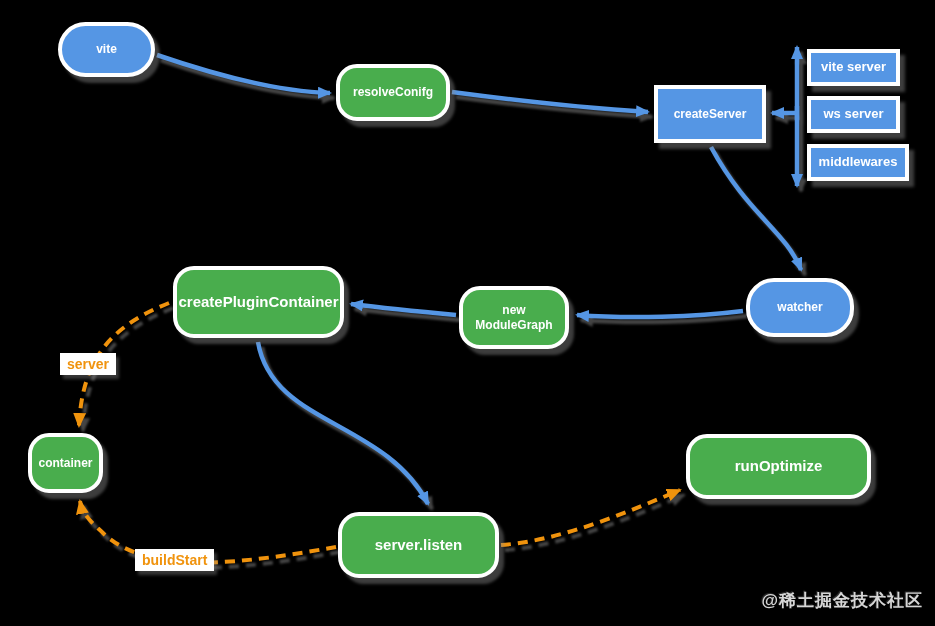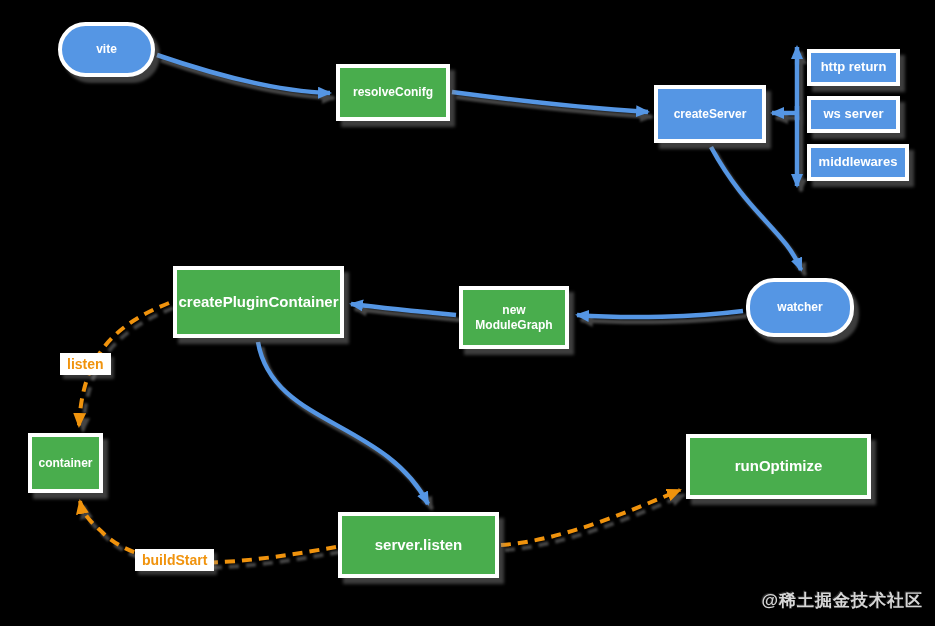--- a/index.html
+++ b/index.html
@@ -41,21 +41,21 @@
     align-items: center;
     justify-content: center;
     color: var(--node_text, #fff);
     font-weight: bold;
     font-size: 12px;
     text-align: center;
     line-height: 1.25;
     white-space: pre-line;
   }
   .node.blue  { background: var(--node_blue, #5596e4); }
-  .node.green { background: var(--node_green, #49ad4d); }
+  .node.green { background: var(--node_green, #49ad4d); border-radius: 21px; }
   .node.pill  { border-radius: 30px; }
   .node.small { font-size: 13px; }
 
   .edge-label {
     position: absolute;
     background: #fff;
     color: var(--edge_orange, #f0930d);
     font-weight: bold;
     font-size: 14px;
     padding: 3px 7px;
@@ -109,21 +109,21 @@
 
   <div class="node green" style="left:336px; top:64px; width:114px; height:57px;">
     <span>resolveConifg</span>
   </div>
 
   <div class="node blue" style="left:654px; top:85px; width:112px; height:58px;">
     <span>createServer</span>
   </div>
 
   <div class="node blue small" style="left:807px; top:49px; width:93px; height:37px;">
-    <span>http return</span>
+    <span>vite server</span>
   </div>
 
   <div class="node blue small" style="left:807px; top:96px; width:93px; height:37px;">
     <span>ws server</span>
   </div>
 
   <div class="node blue small" style="left:807px; top:144px; width:102px; height:37px;">
     <span>middlewares</span>
   </div>
 
@@ -145,19 +145,19 @@
   </div>
 
   <div class="node green" style="left:338px; top:512px; width:161px; height:66px; font-size:15px;">
     <span>server.listen</span>
   </div>
 
   <div class="node green" style="left:686px; top:434px; width:185px; height:65px; font-size:15px;">
     <span>runOptimize</span>
   </div>
 
-  <div class="edge-label" style="left:60px; top:353px;">listen</div>
+  <div class="edge-label" style="left:60px; top:353px;">server</div>
 
   <div class="edge-label" style="left:135px; top:549px;">buildStart</div>
 
   <div class="watermark">@稀土掘金技术社区</div>
 
 </div>
 
 </body></html>

